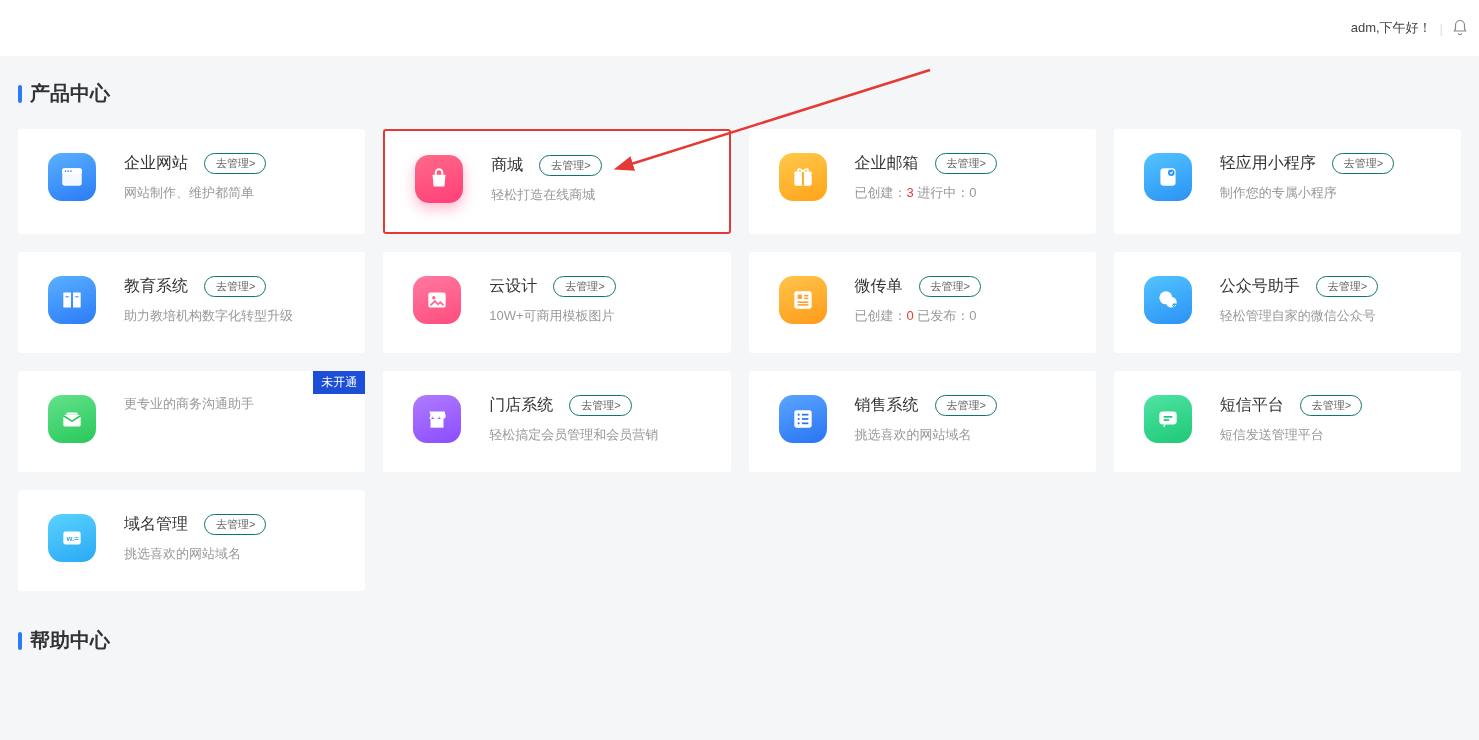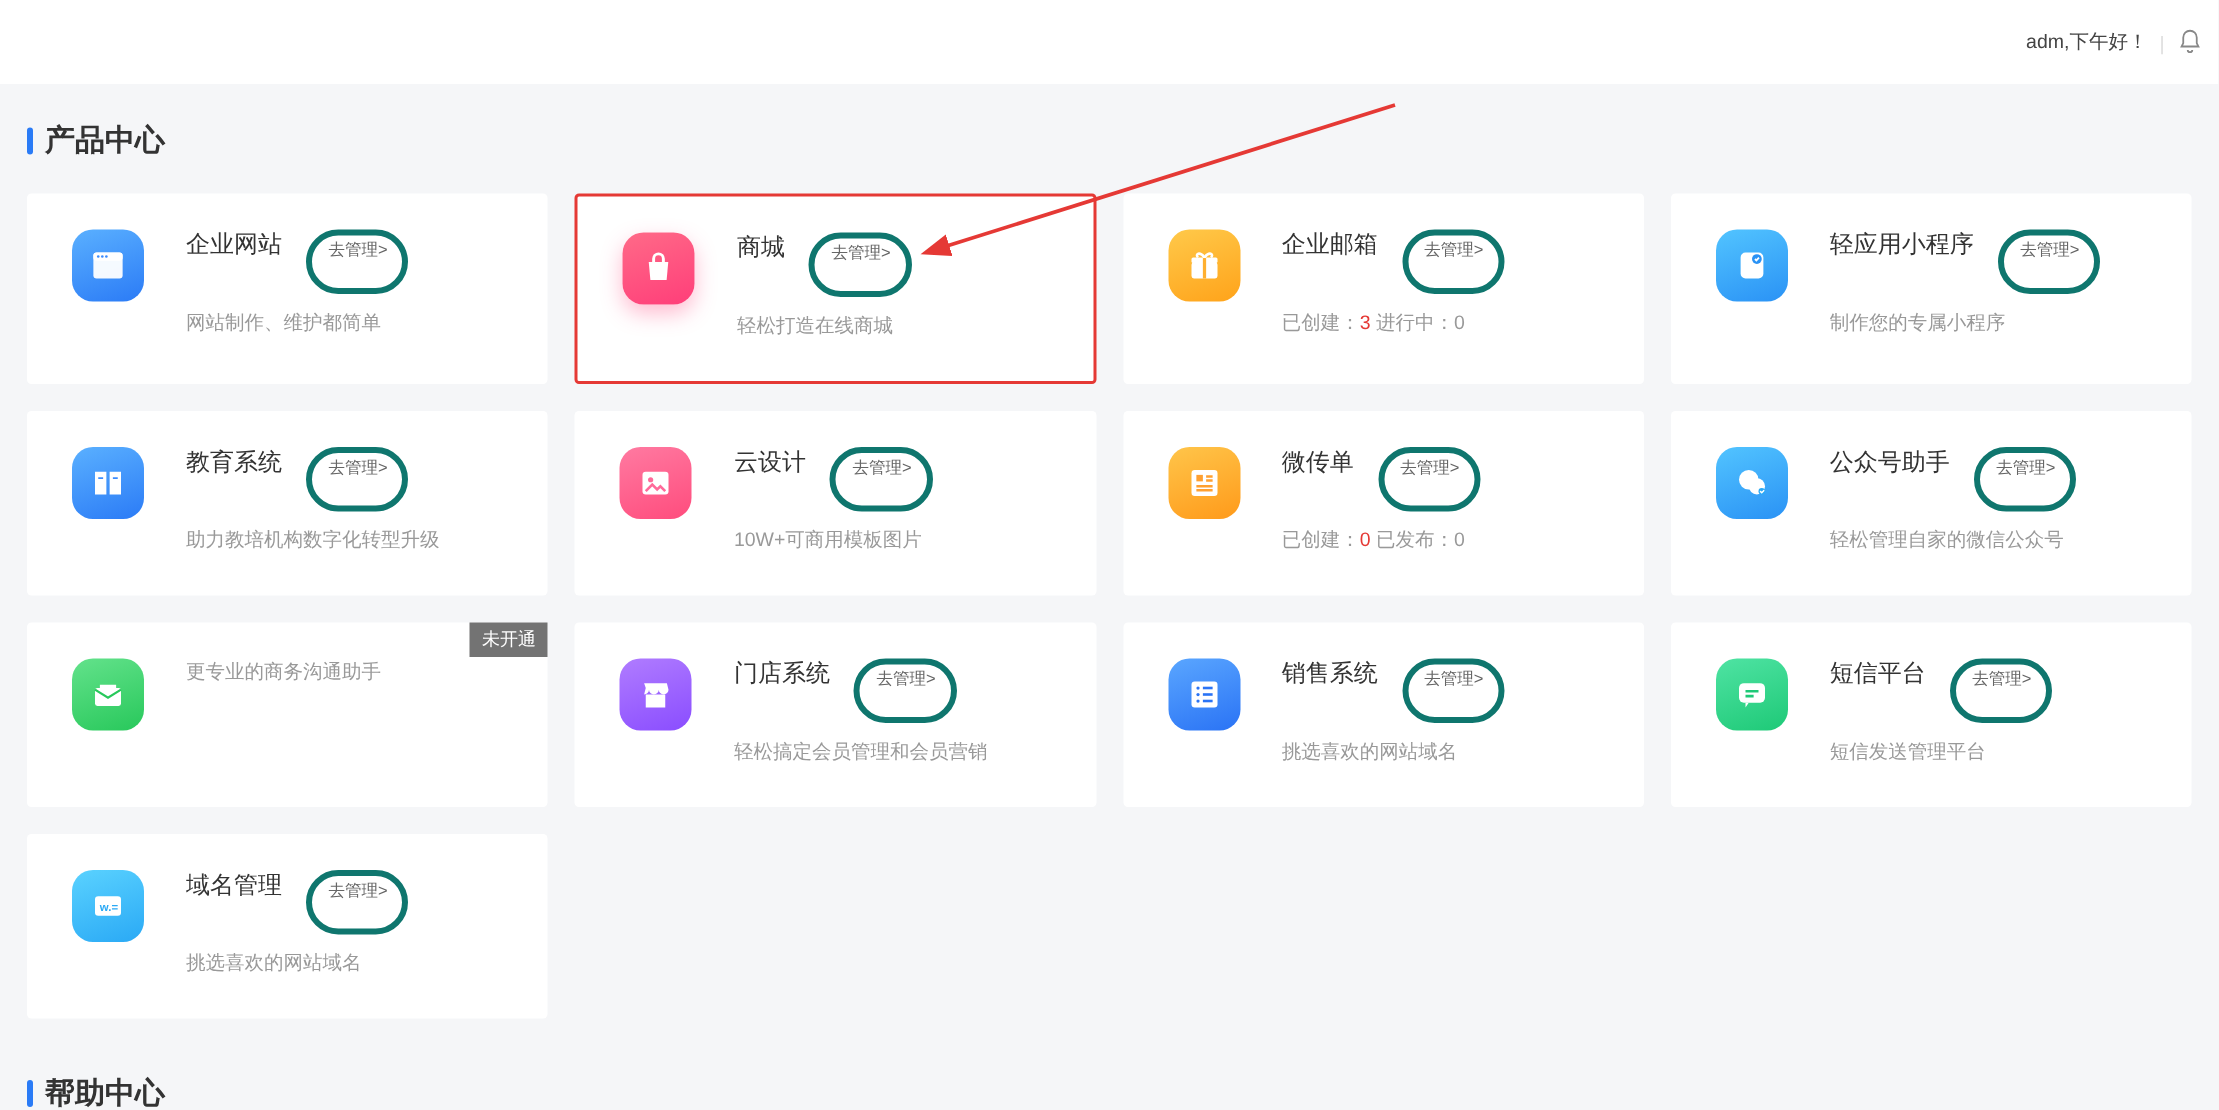--- a/index.html
+++ b/index.html
@@ -67,34 +67,34 @@
   }
   .card .icon-wrap svg { width: 26px; height: 26px; }
   .card .content { flex: 1; }
   .card .title-row { display: flex; align-items: flex-start; margin-bottom: 10px; }
   .card .title { font-size: 16px; color: #333; font-weight: 500; margin-right: 16px; }
   .pill {
     display: inline-flex;
     align-items: center;
     font-size: 11px;
     color: #666;
-    border: 4px solid #0f766e;
+    border: 1px solid #0f766e;
     border-radius: 999px;
-    padding: 2px 10px 18px 11px;
+    padding: 2px 10px 2px 11px;
     background: #fff;
     cursor: pointer;
     white-space: nowrap;
   }
   .card .sub { font-size: 13px; color: #999; }
   .card .sub .red { color: #e53935; }
   .badge-unopened {
     position: absolute;
     top: 0;
     right: 0;
-    background: #737373;
+    background: #1d4ed8;
     color: #fff;
     font-size: 12px;
     padding: 3px 8px;
   }
   
   .bg-blue   { background: linear-gradient(160deg,#5ab0ff,#2b7bf6); }
   .bg-pink   { background: linear-gradient(160deg,#ff6a88,#ff3e79); box-shadow: 0 6px 14px rgba(255,62,121,.35); }
   .bg-orange { background: linear-gradient(160deg,#ffc94a,#ffa31a); }
   .bg-cyan   { background: linear-gradient(160deg,#52c4ff,#2a92f5); }
   .bg-pink2  { background: linear-gradient(160deg,#ff7aa1,#ff4c7d); }

